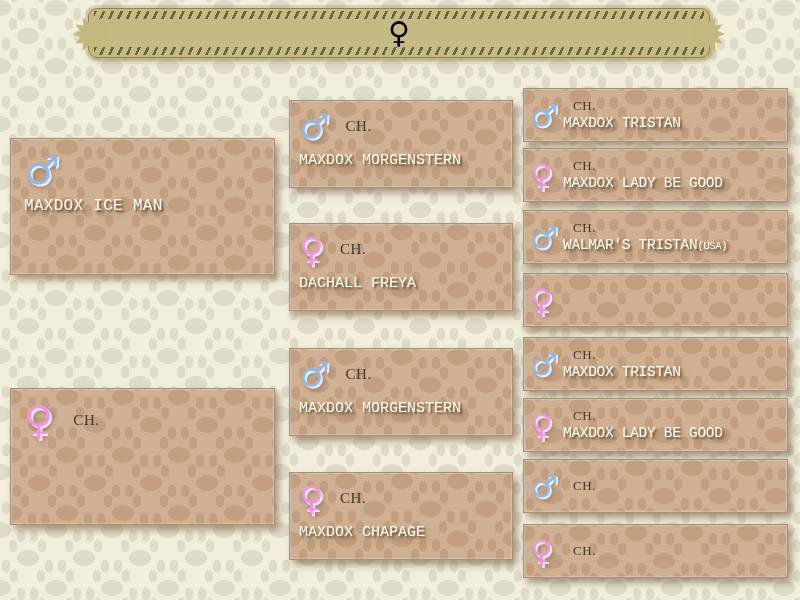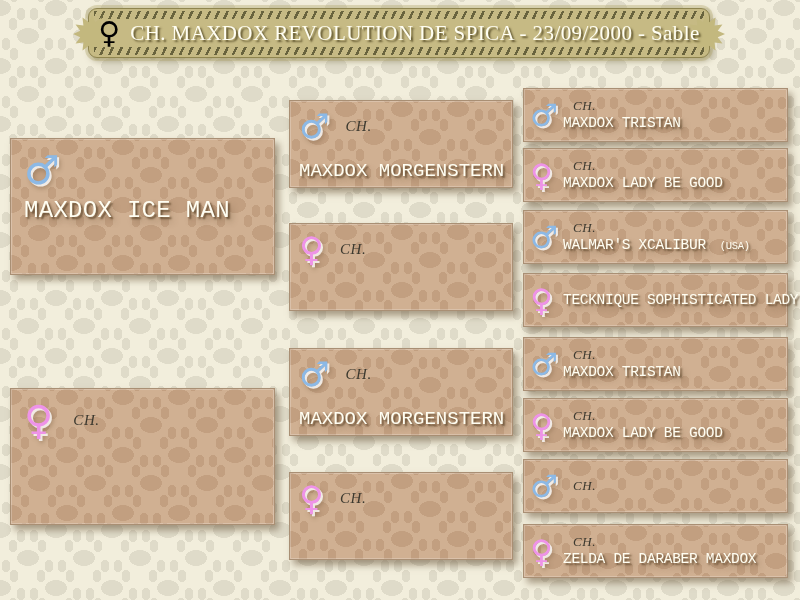--- a/index.html
+++ b/index.html
@@ -70,54 +70,53 @@
     border:1px solid #a98f74;
     box-shadow: inset 0 0 0 1px rgba(255,255,255,.22), 4px 5px 7px rgba(105,86,60,.55);
   }
   .sym {
     font-family:"DejaVu Sans",sans-serif; font-weight:bold; line-height:1;
     text-shadow: 2px 2px 0 rgba(255,255,255,.8), 3px 4px 4px rgba(110,85,55,.45);
   }
   .male   .sym { color: var(--male_symbol, #8cb9e6); }
   .female .sym { color: var(--female_symbol, #ee93e8); }
   .ch {
-    font-size:15px; letter-spacing:.6px; color: var(--champion_text, #3c392f); font-style: italic;
+    font-size:15px; letter-spacing:.6px; color: var(--champion_text, #3c392f);
   }
   .ch:empty, .suffix:empty { display:none; }
   .name {
     color: var(--name_text, #fffef2); white-space:nowrap;
     text-shadow: 2px 2px 2px rgba(96,72,44,.9), 4px 5px 6px rgba(96,72,44,.4);
     font-family: Liberation Mono, monospace;
   }
-  .suffix { font-size:.72em; margin-left:14px; }
+  .suffix { font-size:.72em; margin-left:0; }
 
   .c1 { left:10px; width:265px; height:137px; padding:11px 13px; }
   .c1 .row1 { display:flex; align-items:center; gap:20px; }
   .c1 .sym  { font-size:40px; }
-  .c1 .name { margin-top:7px; font-size:24px; letter-spacing:.3px; }
+  .c1 .name { margin-top:7px; font-size:16px; letter-spacing:.3px; }
 
   .c2 { left:289px; width:224px; height:88px; padding:8px 9px; }
   .c2 .row1 { display:flex; align-items:center; gap:16px; }
   .c2 .sym  { font-size:34px; }
-  .c2 .name { margin-top:17px; font-size:19px; }
+  .c2 .name { margin-top:9px; font-size:15px; }
 
   .c3 { left:523px; width:265px; height:54px; display:flex; align-items:center; padding-left:6px; }
   .c3 .sym  { font-size:31px; width:30px; flex:none; }
   .c3 .txt  { display:flex; flex-direction:column; justify-content:center; margin-left:3px; }
   .c3 .ch   { font-size:13px; padding-left:10px; }
   .c3 .name { font-size:14.5px; letter-spacing:-.3px; line-height:1.25; }
 </style>
 </head>
 <body class="pawbg">
 
 <div class="banner">
   <span class="banner-end left"></span>
   <span class="banner-end right"></span>
   <span class="hsym female">♀</span>
-  <span class="htitle">CH. MAXDOX REVOLUTION DE SPICA - 23/09/2000 - Sable</span>
 </div>
 
 <div class="box pawbg c1 male" style="top:138px;">
   <div class="row1">
     <span class="sym">♂</span>
 
   </div>
   <div class="name"><span>MAXDOX ICE MAN</span></div>
 </div>
 
@@ -134,35 +133,37 @@
     <span class="ch">CH.</span>
   </div>
   <div class="name"><span>MAXDOX MORGENSTERN</span></div>
 </div>
 
 <div class="box pawbg c2 female" style="top:223px;">
   <div class="row1">
     <span class="sym">♀</span>
     <span class="ch">CH.</span>
   </div>
+  <div class="name"><span>DACHALL FREYA</span></div>
 </div>
 
 <div class="box pawbg c2 male" style="top:348px;">
   <div class="row1">
     <span class="sym">♂</span>
     <span class="ch">CH.</span>
   </div>
   <div class="name"><span>MAXDOX MORGENSTERN</span></div>
 </div>
 
 <div class="box pawbg c2 female" style="top:472px;">
   <div class="row1">
     <span class="sym">♀</span>
     <span class="ch">CH.</span>
   </div>
+  <div class="name"><span>MAXDOX CHAPAGE</span></div>
 </div>
 
 <div class="box pawbg c3 male" style="top:88px;">
   <span class="sym">♂</span>
   <div class="txt">
     <span class="ch">CH.</span>
     <div class="name"><span>MAXDOX TRISTAN</span></div>
   </div>
 </div>
 
@@ -171,30 +172,26 @@
   <div class="txt">
     <span class="ch">CH.</span>
     <div class="name"><span>MAXDOX LADY BE GOOD</span></div>
   </div>
 </div>
 
 <div class="box pawbg c3 male" style="top:210px;">
   <span class="sym">♂</span>
   <div class="txt">
     <span class="ch">CH.</span>
-    <div class="name"><span>WALMAR'S XCALIBUR</span><span class="suffix">(USA)</span></div>
+    <div class="name"><span>WALMAR'S TRISTAN</span><span class="suffix">(USA)</span></div>
   </div>
 </div>
 
 <div class="box pawbg c3 female" style="top:273px;">
   <span class="sym">♀</span>
-  <div class="txt">
-
-    <div class="name"><span>TECKNIQUE SOPHISTICATED LADY</span></div>
-  </div>
 </div>
 
 <div class="box pawbg c3 male" style="top:337px;">
   <span class="sym">♂</span>
   <div class="txt">
     <span class="ch">CH.</span>
     <div class="name"><span>MAXDOX TRISTAN</span></div>
   </div>
 </div>
 
@@ -210,15 +207,14 @@
   <span class="sym">♂</span>
   <div class="txt">
     <span class="ch">CH.</span>
   </div>
 </div>
 
 <div class="box pawbg c3 female" style="top:524px;">
   <span class="sym">♀</span>
   <div class="txt">
     <span class="ch">CH.</span>
-    <div class="name"><span>ZELDA DE DARABER MAXDOX</span></div>
   </div>
 </div>
 
 </body></html>

